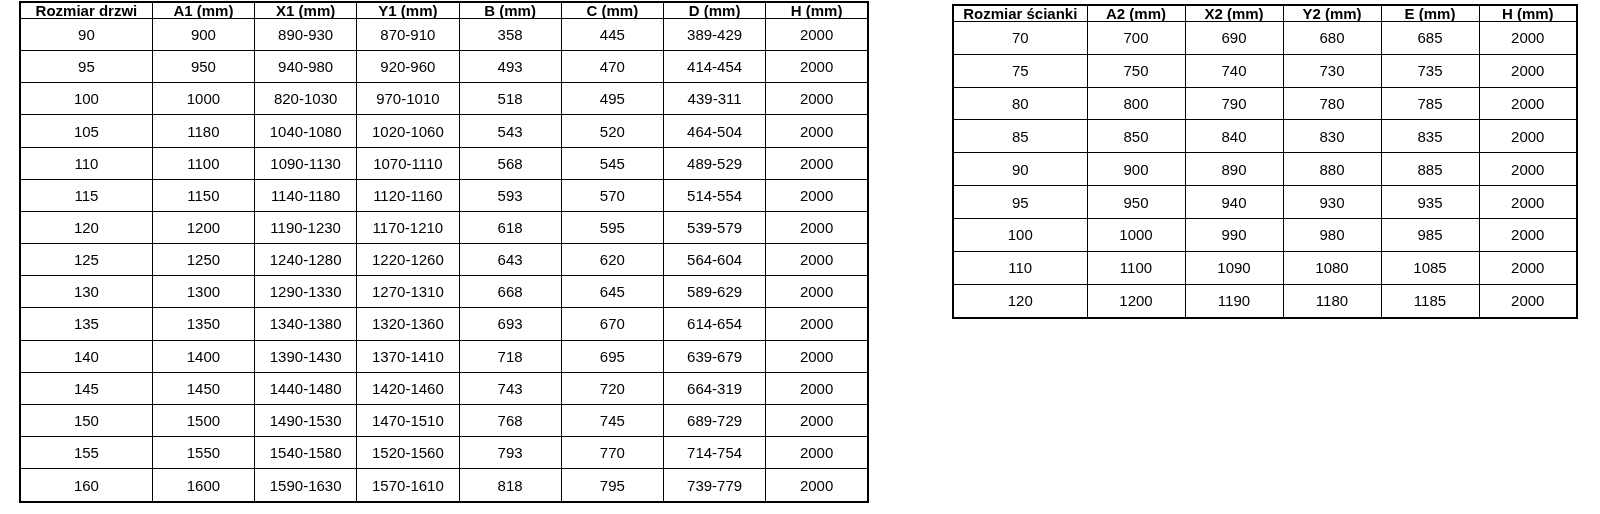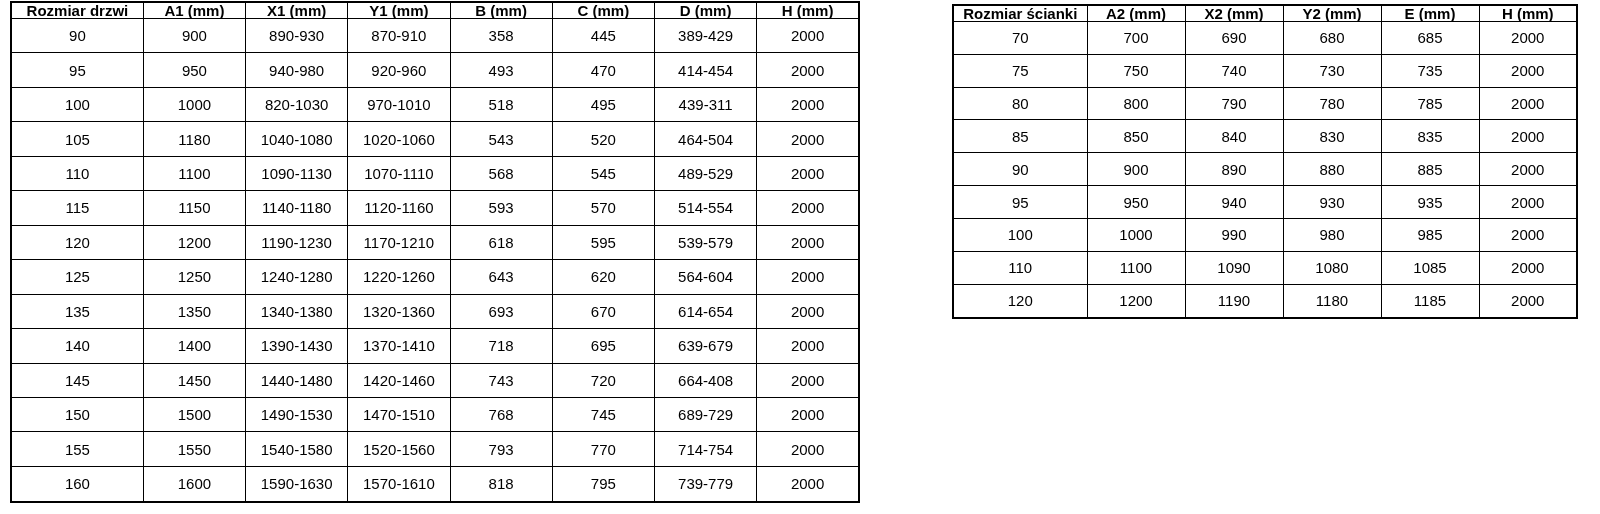--- a/index.html
+++ b/index.html
@@ -33,21 +33,21 @@
     padding: 0 2px;
     font-size: 15px;
     line-height: 1;
     white-space: nowrap;
     overflow: hidden;
   }
   table.spec-table th {
     font-weight: bold;
   }
   #door-table {
-    left: 10px;
+    left: 19px;
     top: 1px;
     width: 850px;
     height: 502px;
   }
   #wall-table {
     left: 952px;
     top: 4px;
     width: 626px;
     height: 315px;
   }
@@ -161,20 +161,30 @@
           <td>125</td>
           <td>1250</td>
           <td>1240-1280</td>
           <td>1220-1260</td>
           <td>643</td>
           <td>620</td>
           <td>564-604</td>
           <td>2000</td>
         </tr>
         <tr>
+          <td>130</td>
+          <td>1300</td>
+          <td>1290-1330</td>
+          <td>1270-1310</td>
+          <td>668</td>
+          <td>645</td>
+          <td>589-629</td>
+          <td>2000</td>
+        </tr>
+        <tr>
           <td>135</td>
           <td>1350</td>
           <td>1340-1380</td>
           <td>1320-1360</td>
           <td>693</td>
           <td>670</td>
           <td>614-654</td>
           <td>2000</td>
         </tr>
         <tr>
@@ -187,21 +197,21 @@
           <td>639-679</td>
           <td>2000</td>
         </tr>
         <tr>
           <td>145</td>
           <td>1450</td>
           <td>1440-1480</td>
           <td>1420-1460</td>
           <td>743</td>
           <td>720</td>
-          <td>664-408</td>
+          <td>664-319</td>
           <td>2000</td>
         </tr>
         <tr>
           <td>150</td>
           <td>1500</td>
           <td>1490-1530</td>
           <td>1470-1510</td>
           <td>768</td>
           <td>745</td>
           <td>689-729</td>

